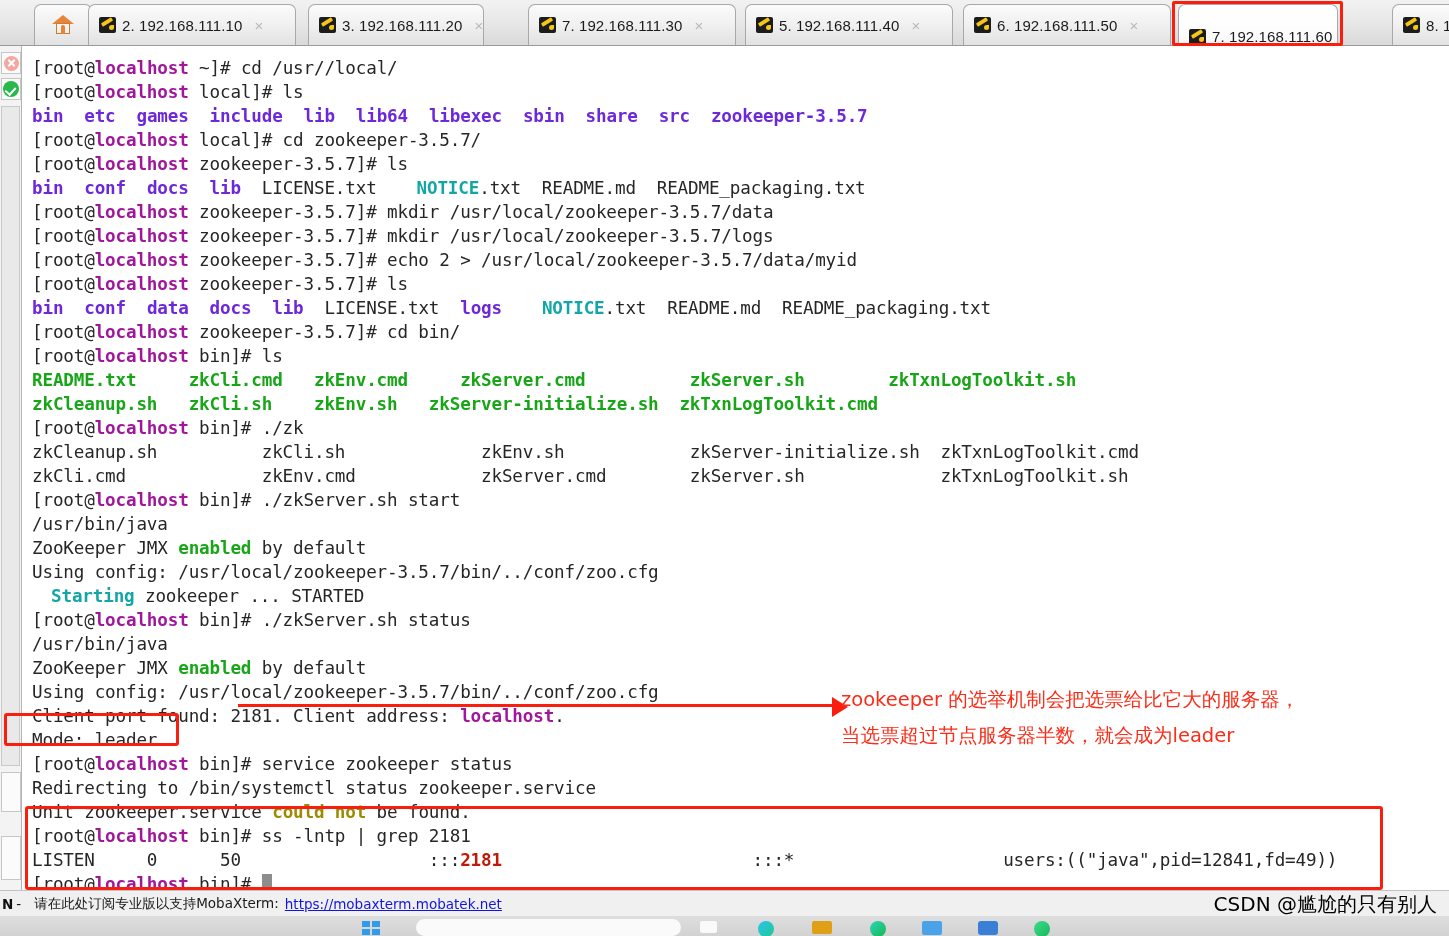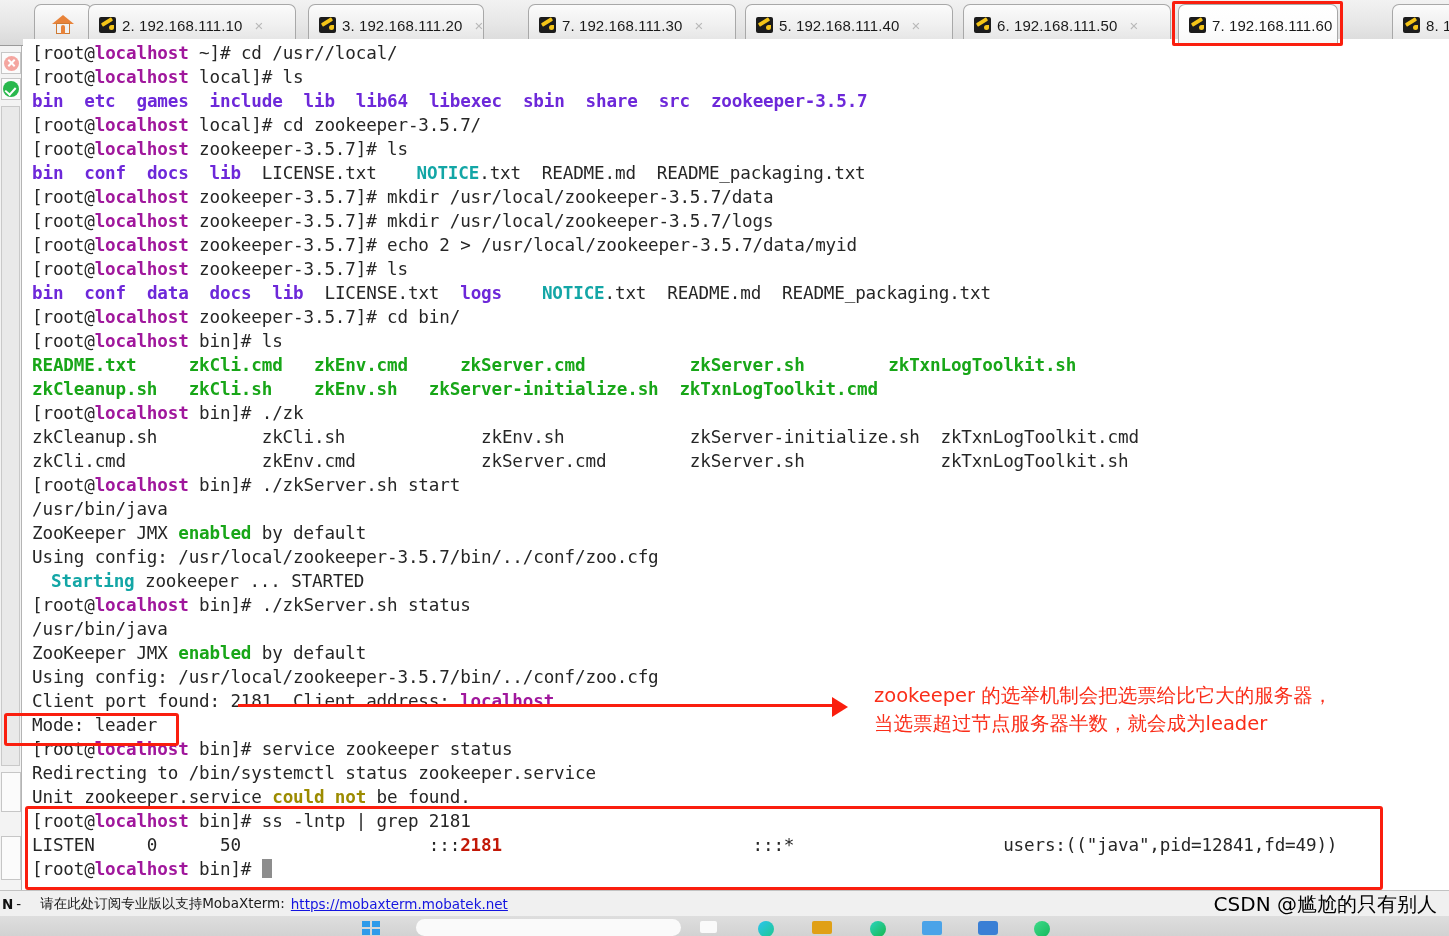--- a/index.html
+++ b/index.html
@@ -142,21 +142,21 @@
   .side-rail {
     position: absolute; left: 1px;
     width: 19px;
     background: #e9e9e9;
     border: 1px solid #c9c9c9;
   }
 
   
   .terminal {
     position: absolute;
-    left: 23px; top: 39px;
+    left: 23px; top: 54px;
     width: 1426px; height: 844px;
     background: #ffffff;
     overflow: hidden;
   }
   .term-inner {
     position: absolute;
     left: 9px; top: 2px;
     width: 1420px;
     font-family: "DejaVu Sans Mono", "Liberation Mono", monospace;
     font-size: 17.6px;
@@ -202,26 +202,26 @@
     border-top: 3px solid #fa1e0e;
   }
   .arrow-head {
     left: 832px; top: 697px;
     width: 0; height: 0;
     border-top: 10px solid transparent;
     border-bottom: 10px solid transparent;
     border-left: 16px solid #fa1e0e;
   }
   .note-cn {
-    left: 874px; top: 682px;
+    left: 841px; top: 682px;
     width: 540px;
     color: #fa2d19;
     font-family: "DejaVu Sans", sans-serif;
     font-size: 19.5px;
-    line-height: 28px;
+    line-height: 36px;
     font-weight: normal;
     white-space: pre-line;
   }
 
   
   .statusbar {
     position: absolute; left: 0; top: 890px;
     width: 1449px; height: 26px;
     background: #f0f0f0;
     border-top: 1px solid #c2c2c2;
@@ -302,21 +302,21 @@
       <span class="tlabel">5. 192.168.111.40</span>
       <span class="tabclose">×</span>
     </div>
 
     <div class="tab" style="left:963px; width:208px;text-align:center;">
       <span class="tabicon"></span>
       <span class="tlabel">6. 192.168.111.50</span>
       <span class="tabclose">×</span>
     </div>
 
-    <div class="tab active" style="left:1178px; width:160px;">
+    <div class="tab active" style="left:1178px; width:160px;align-items:flex-end;">
       <span class="tabicon"></span>
       <span class="tlabel">7. 192.168.111.60</span>
     </div>
 
     <div class="tab" style="left:1392px; width:150px;">
       <span class="tabicon"></span>
       <span class="tlabel">8. 19</span>
     </div>
 
     <div class="tab-highlight"></div>
@@ -341,21 +341,21 @@
   <div class="anno box-mode"></div>
   <div class="anno underline-client"></div>
   <div class="anno arrow-head"></div>
   <div class="anno note-cn">zookeeper 的选举机制会把选票给比它大的服务器，
 当选票超过节点服务器半数，就会成为leader</div>
   <div class="anno box-bottom"></div>
 
   <div class="statusbar">
     <span class="sb-n">N</span>
     <span>-</span>
-    <span style="margin-left:19px;">请在此处订阅专业版以支持MobaXterm:</span>
+    <span style="margin-left:13px;">请在此处订阅专业版以支持MobaXterm:</span>
     <span class="sb-link">https://mobaxterm.mobatek.net</span>
   </div>
 
   <div class="watermark">CSDN @尴尬的只有别人</div>
 
   <div class="taskbar">
     <div class="tb-item tb-win">
       <i></i>
         <i></i>
         <i></i>

